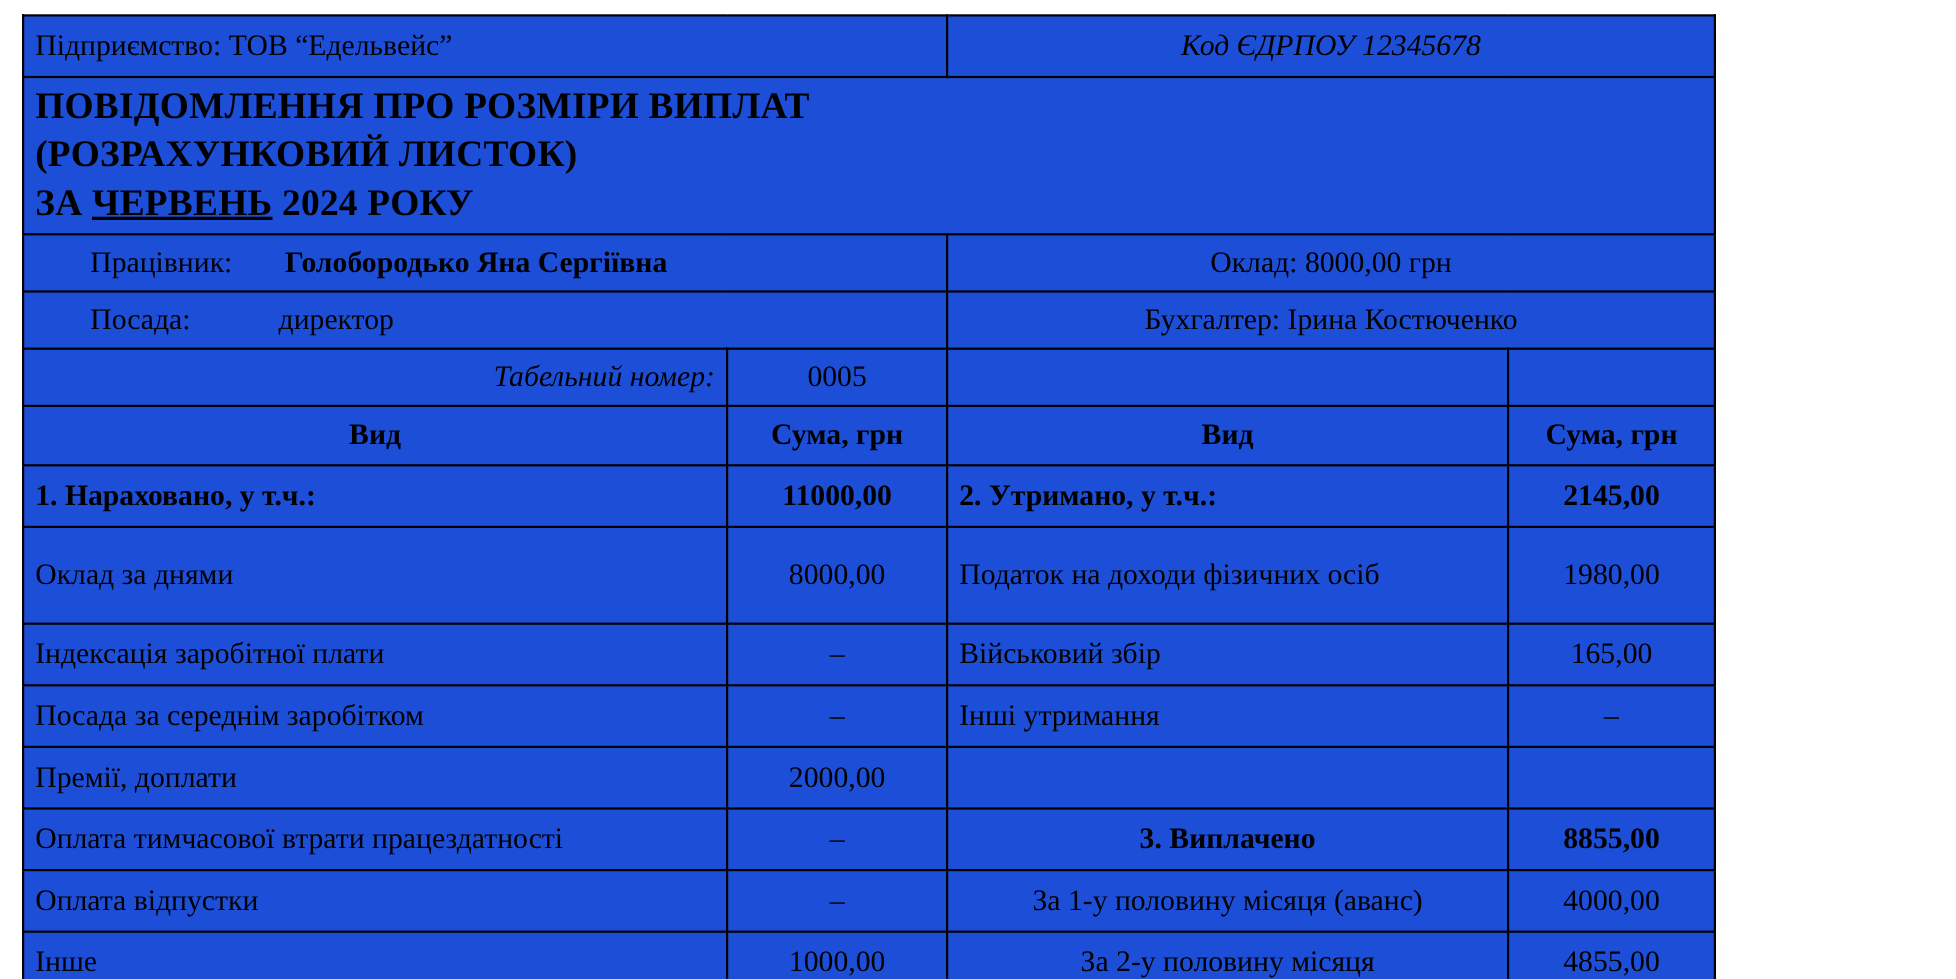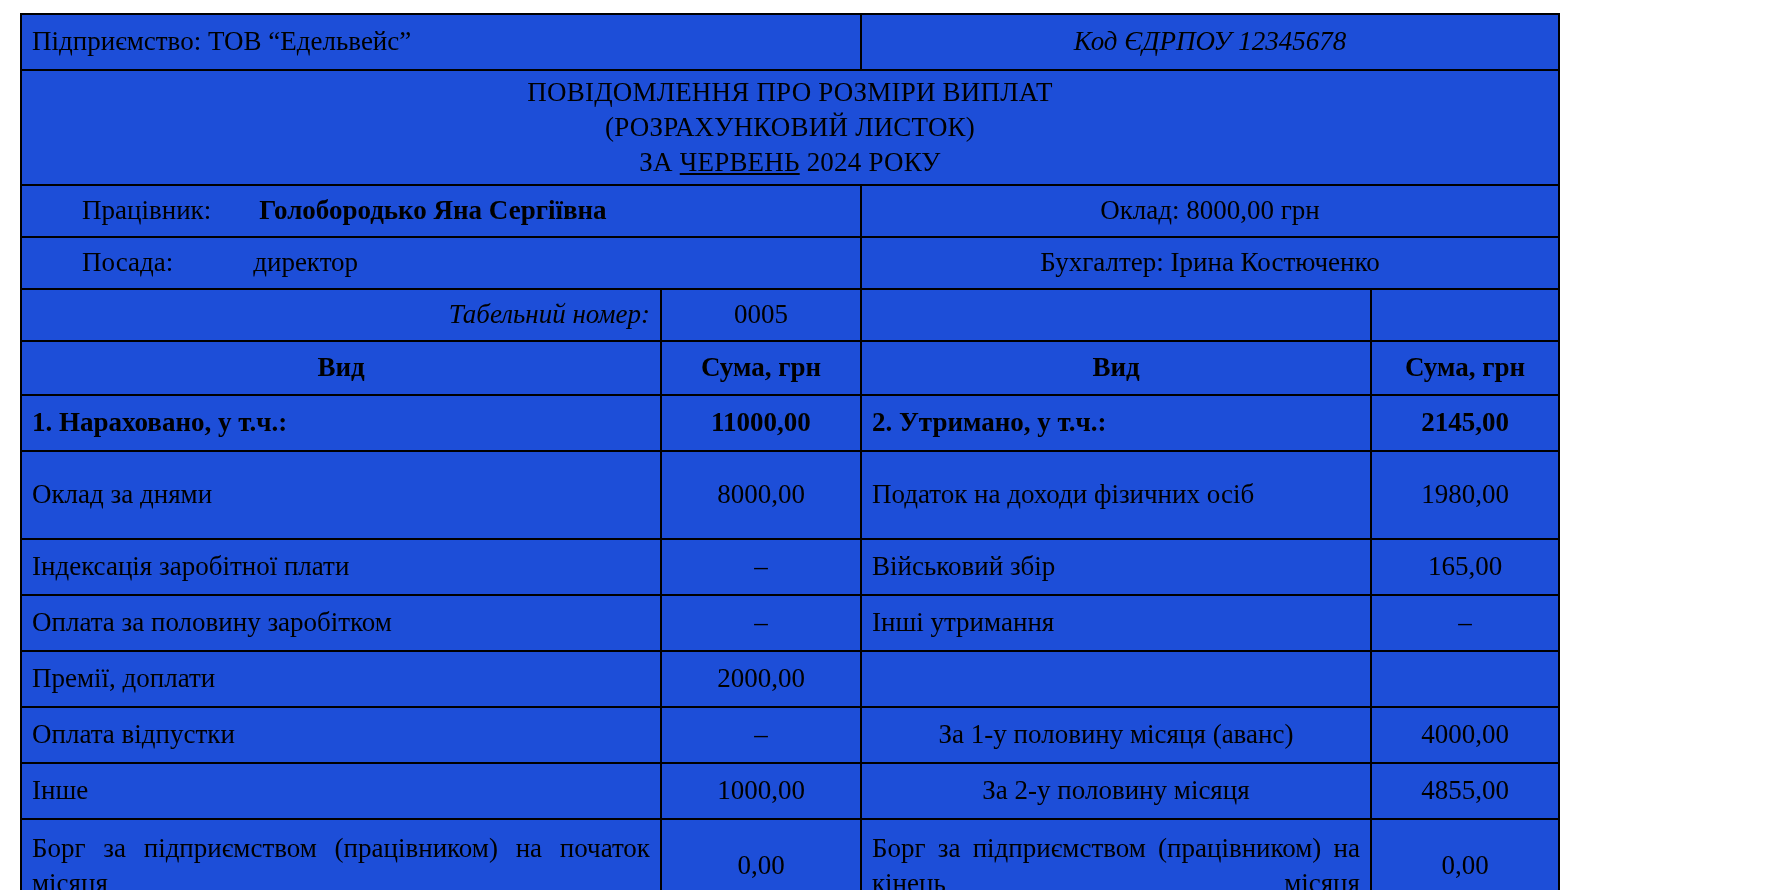--- a/index.html
+++ b/index.html
@@ -50,23 +50,23 @@
     height: 46px;
   }
   .edrpou-cell {
     text-align: center;
     height: 46px;
     font-style: italic;
   }
 
   
   .title-cell {
-    text-align: center;
-    font-weight: normal;
-    font-size: 27px;
+    text-align: left;
+    font-weight: bold;
+    font-size: 34px;
     line-height: 1.30;
     padding-top: 10px;
     padding-bottom: 12px;
     letter-spacing: 0.2px;
   }
   .title-line { display: block; white-space: nowrap; }
   .title-underline { text-decoration: underline; }
 
   
   .info-label {
@@ -179,32 +179,38 @@
           <td class="tall-cell item-label">Податок на доходи фізичних осіб</td>
           <td class="tall-cell sum">1980,00</td>
         </tr>
         <tr>
           <td class="std-cell item-label">Індексація заробітної плати</td>
           <td class="std-cell sum">–</td>
           <td class="std-cell item-label">Військовий збір</td>
           <td class="std-cell sum">165,00</td>
         </tr>
         <tr>
-          <td class="std-cell item-label">Оплата за половину заробітком</td>
+          <td class="std-cell item-label">Посада за середнім заробітком</td>
           <td class="std-cell sum">–</td>
           <td class="std-cell item-label">Інші утримання</td>
           <td class="std-cell sum">–</td>
         </tr>
         <tr>
           <td class="std-cell item-label">Премії, доплати</td>
           <td class="std-cell sum">2000,00</td>
           <td class="std-cell item-label"></td>
           <td class="std-cell sum"></td>
         </tr>
         <tr>
+          <td class="std-cell item-label">Оплата тимчасової втрати працездатності</td>
+          <td class="std-cell sum">–</td>
+          <td class="std-cell sub-label bold" style="font-weight: bold;">3. Виплачено</td>
+          <td class="std-cell sum" style="font-weight: bold;">8855,00</td>
+        </tr>
+        <tr>
           <td class="std-cell item-label">Оплата відпустки</td>
           <td class="std-cell sum">–</td>
           <td class="std-cell sub-label">За 1-у половину місяця (аванс)</td>
           <td class="std-cell sum">4000,00</td>
         </tr>
         <tr>
           <td class="std-cell item-label">Інше</td>
           <td class="std-cell sum">1000,00</td>
           <td class="std-cell sub-label">За 2-у половину місяця</td>
           <td class="std-cell sum">4855,00</td>

